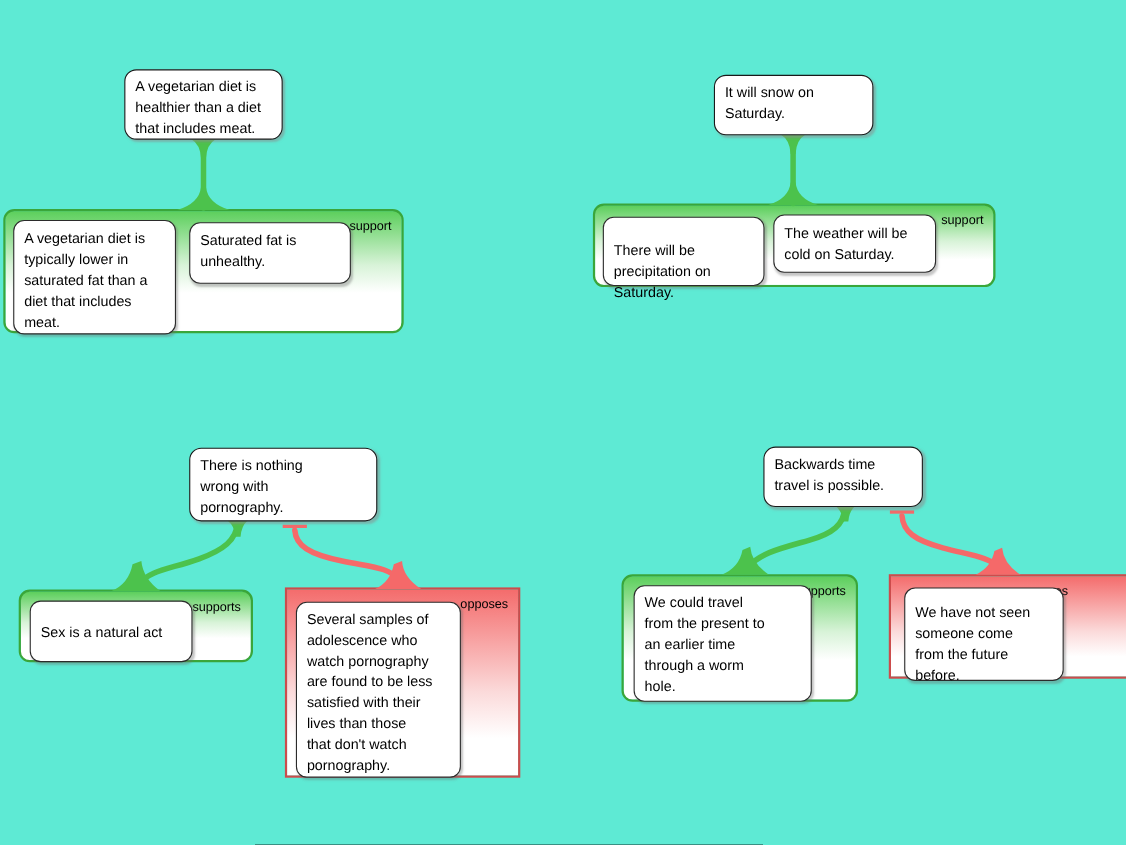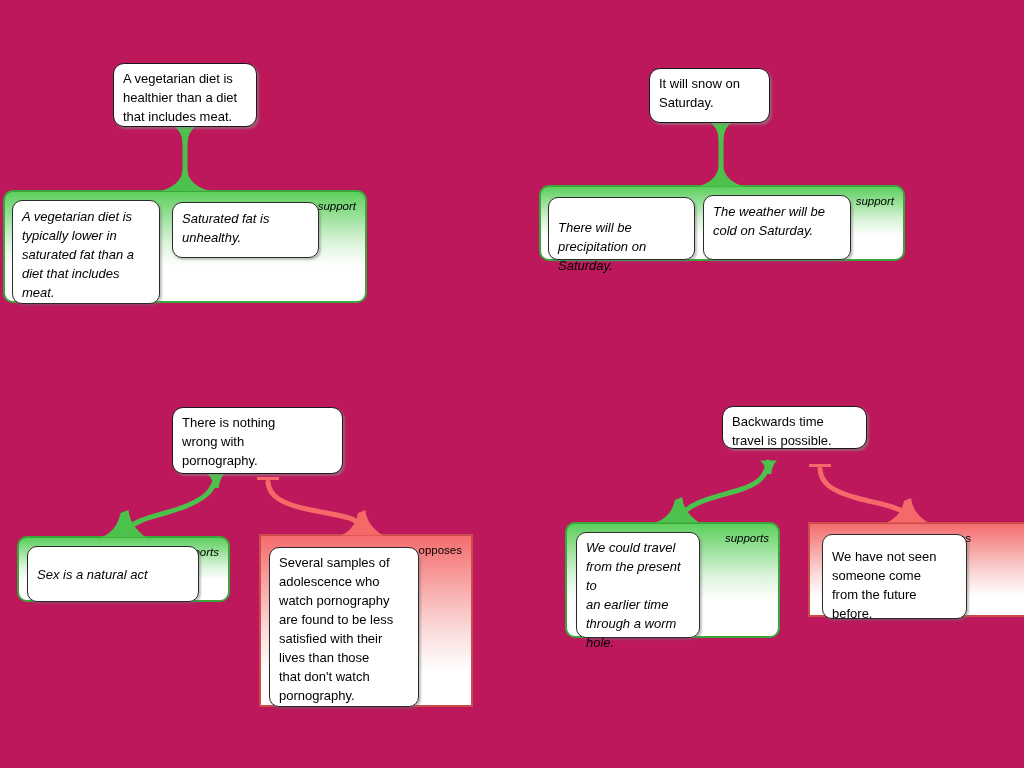--- a/index.html
+++ b/index.html
@@ -1,17 +1,17 @@
 <!DOCTYPE html>
 <html><head>
 <meta charset="utf-8">
 <style>
   html,body{margin:0;padding:0;background:#000;}
   #stage{
-    position:relative;width:1024px;height:768px;background:#be185d;overflow:hidden;
+    position:relative;width:1024px;height:768px;background:#5eead4;overflow:hidden;
     font-family:"Liberation Sans", sans-serif;color:#000;
   }
   #connectors{position:absolute;left:0;top:0;z-index:2;pointer-events:none;}
   .support-stroke{stroke:#4cc24c;stroke-width:5;fill:none;stroke-linecap:round;}
   .oppose-stroke{stroke:#f56969;stroke-width:5;fill:none;stroke-linecap:round;}
   .support-fill{fill:#4cc24c;}
   .oppose-fill{fill:#f56969;}
 
   .claim{
     position:absolute;z-index:3;background:#fff;
@@ -19,21 +19,20 @@
     box-shadow:2px 2px 2px rgba(140,140,140,.55);
     font-size:13px;line-height:19px;white-space:pre-line;
     padding:5px 9px;box-sizing:border-box;
   }
   .group{
     position:absolute;z-index:1;box-sizing:border-box;
   }
   .group.green{
     border:2px solid #3aa63a;border-radius:10px;
     background:linear-gradient(to bottom,#5ccf5c 0%,#d8f3d8 45%,#ffffff 68%);
-    font-style:italic;
   }
   .group.red{
     border:2px solid #cc4c4c;border-radius:0;
     background:linear-gradient(to bottom,#f46c6c 0%,#fbdada 55%,#ffffff 80%);
   }
   .glabel{
     position:absolute;top:8px;right:9px;font-size:11.5px;line-height:13px;color:#000;
   }
   .reason{
     position:absolute;background:#fff;
@@ -98,59 +97,59 @@
 typically lower in
 saturated fat than a
 diet that includes
 meat.</div>
       <div class="reason" style="left:167px;top:10px;width:147px;height:56px">Saturated fat is
 unhealthy.</div>
     </div>
   </section>
 
   <section>
-    <div class="claim" style="left:649px;top:68px;width:121px;height:55px">It will snow on
+    <div class="claim" style="left:649px;top:68px;width:145px;height:55px">It will snow on
 Saturday.</div>
     <div class="group green" style="left:539px;top:185px;width:366px;height:76px">
       <span class="glabel">support</span>
       <div class="reason" style="left:7px;top:10px;width:147px;height:63px;padding-top:20px">There will be
 precipitation on
 Saturday.</div>
-      <div class="reason" style="left:162px;top:8px;width:148px;height:65px">The weather will be
+      <div class="reason" style="left:162px;top:8px;width:148px;height:53px">The weather will be
 cold on Saturday.</div>
     </div>
   </section>
 
   <section>
     <div class="claim" style="left:172px;top:407px;width:171px;height:67px">There is nothing
 wrong with
 pornography.</div>
     <div class="group green" style="left:17px;top:536px;width:213px;height:66px">
       <span class="glabel">supports</span>
-      <div class="reason vcenter" style="left:8px;top:8px;width:172px;height:56px">Sex is a natural act</div>
+      <div class="reason vcenter" style="left:8px;top:8px;width:148px;height:56px">Sex is a natural act</div>
     </div>
     <div class="group red" style="left:259px;top:534px;width:214px;height:173px">
       <span class="glabel">opposes</span>
       <div class="reason" style="left:8px;top:11px;width:150px;height:160px;padding-top:5px">Several samples of
 adolescence who
 watch pornography
 are found to be less
 satisfied with their
 lives than those
 that don't watch
 pornography.</div>
     </div>
   </section>
 
   <section>
-    <div class="claim" style="left:722px;top:406px;width:145px;height:43px">Backwards time
+    <div class="claim" style="left:694px;top:406px;width:145px;height:55px">Backwards time
 travel is possible.</div>
     <div class="group green" style="left:565px;top:522px;width:215px;height:116px">
       <span class="glabel">supports</span>
-      <div class="reason" style="left:9px;top:8px;width:124px;height:106px;padding-top:5px">We could travel
+      <div class="reason" style="left:9px;top:8px;width:162px;height:106px;padding-top:5px">We could travel
 from the present to
 an earlier time
 through a worm
 hole.</div>
     </div>
     <div class="group red" style="left:808px;top:522px;width:220px;height:95px">
       <span class="glabel" style="right:55px">opposes</span>
       <div class="reason" style="left:12px;top:10px;width:145px;height:85px;padding-top:12px">We have not seen
 someone come
 from the future

